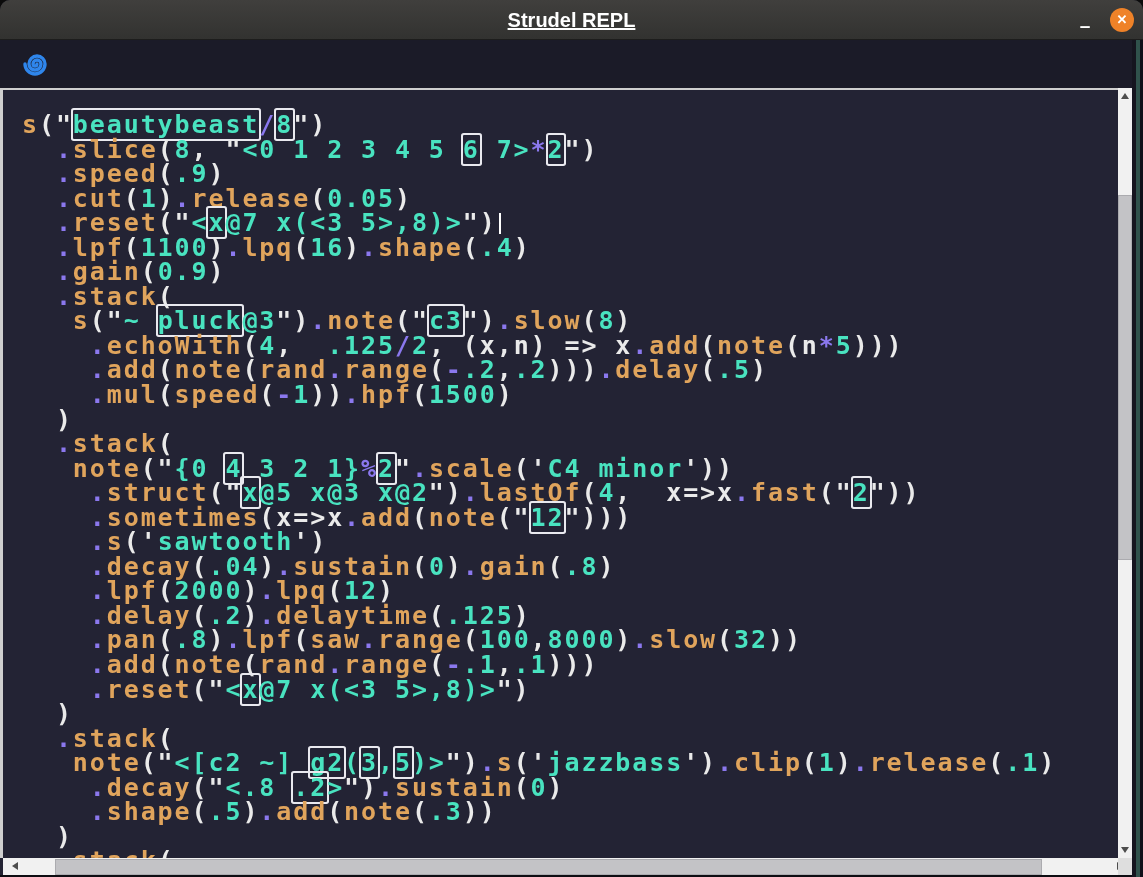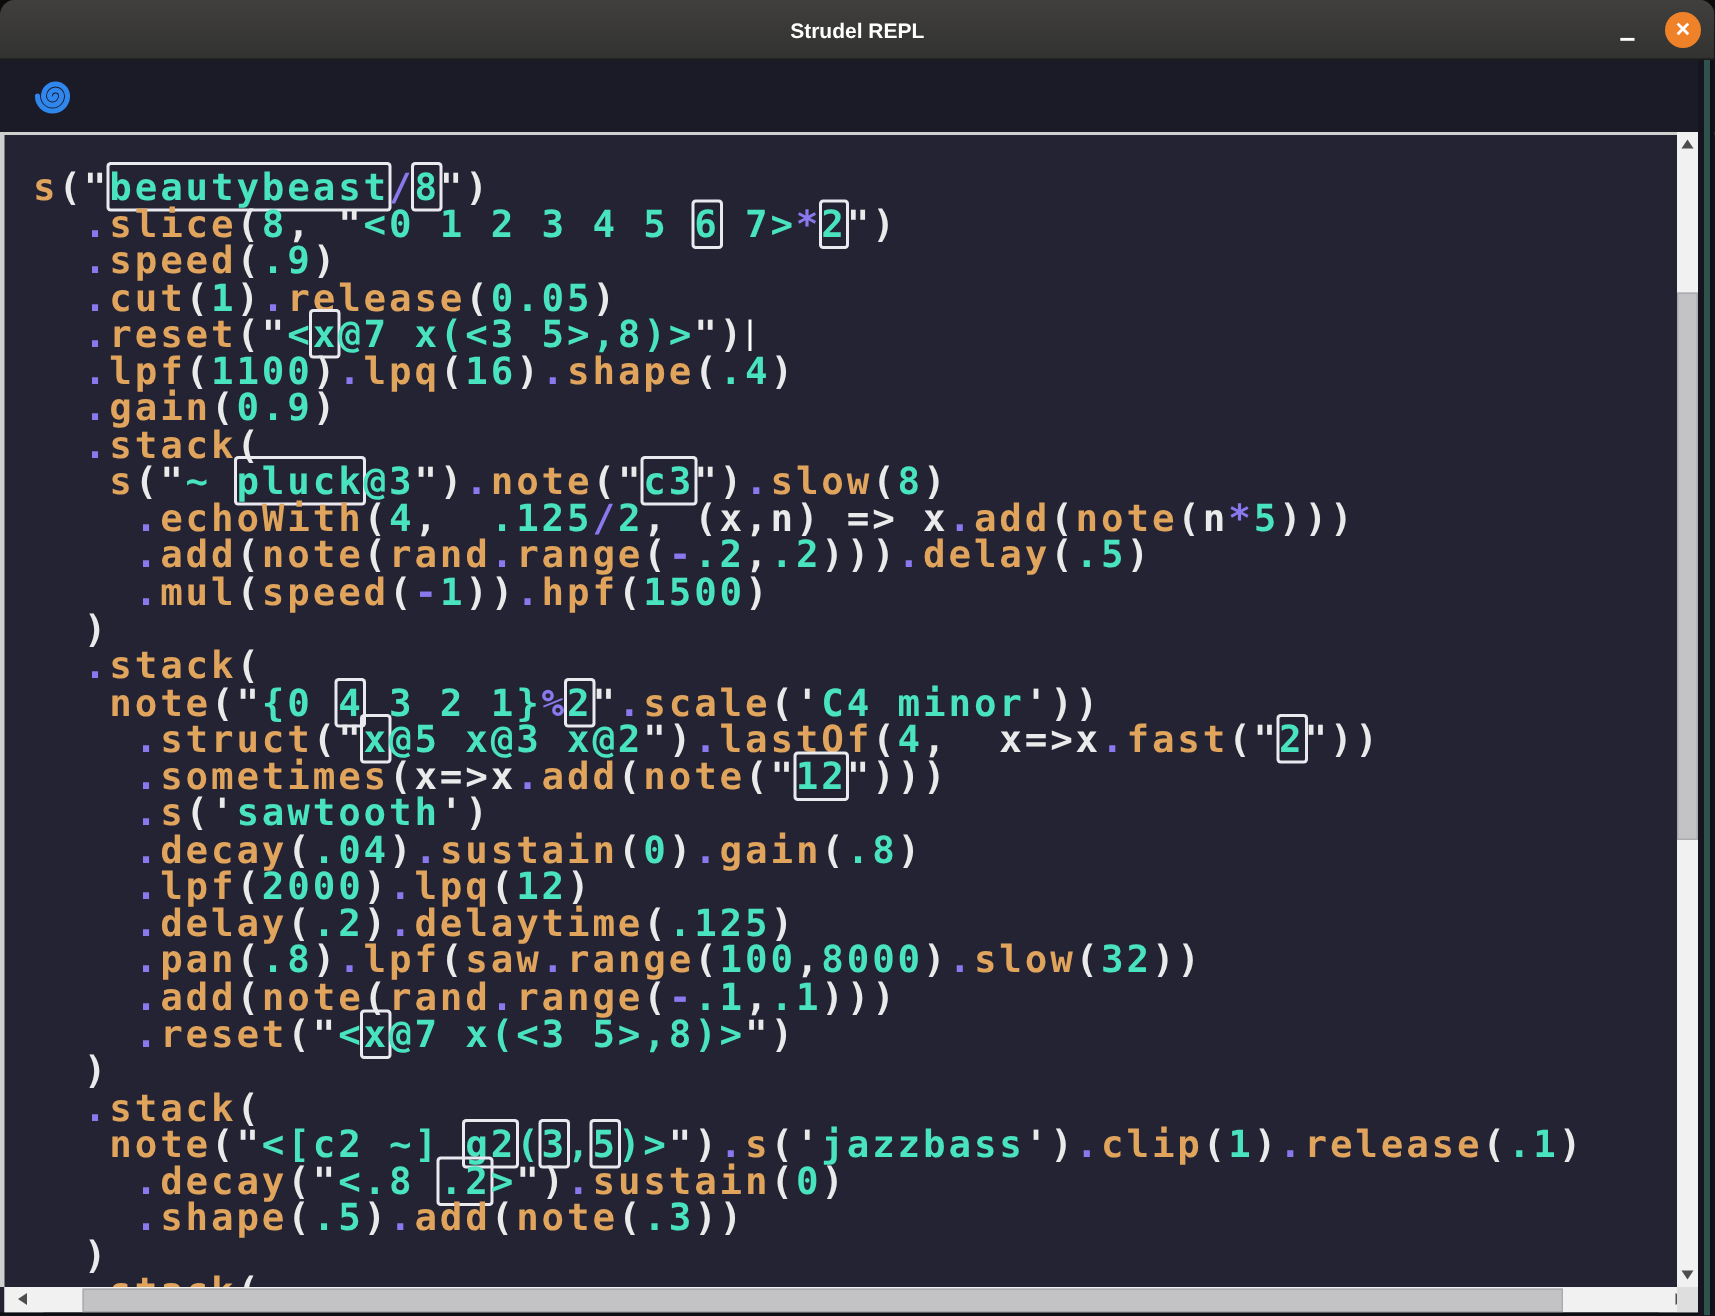--- a/index.html
+++ b/index.html
@@ -19,21 +19,21 @@
     font-family:"Liberation Sans",sans-serif;
   }
   
   .titlebar{
     position:absolute;left:0;top:0;width:1143px;height:40px;
     background:linear-gradient(#403f3d,#323230);
     border-bottom:1px solid #1d1d1c;box-sizing:border-box;
   }
   .titlebar .title{
     position:absolute;left:0;top:0;width:100%;height:40px;line-height:40px;
-    text-align:center;color:#ffffff;font-weight:bold;font-size:14px;pointer-events:none;
+    text-align:center;color:#ffffff;font-weight:bold;font-size:20px;pointer-events:none;text-decoration:underline;
   }
   .min-btn{
     position:absolute;right:44px;top:0;width:28px;height:40px;color:#ffffff;
     font-weight:bold;font-size:19px;text-align:center;line-height:52px;cursor:default;
   }
   .close-btn{
     position:absolute;right:9px;top:8px;width:24px;height:24px;border-radius:50%;
     background:var(--close_button_color);color:#ffffff;font-weight:bold;font-size:13px;
     text-align:center;line-height:24px;cursor:default;
   }

